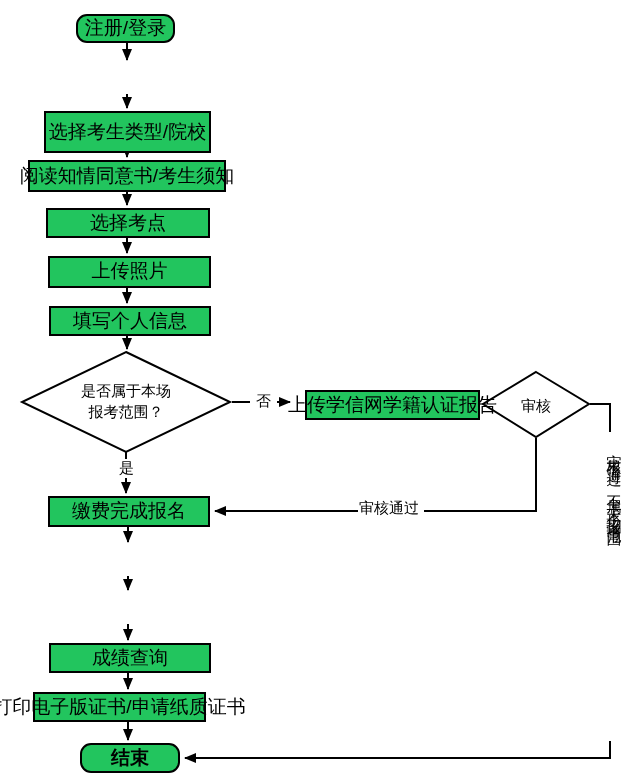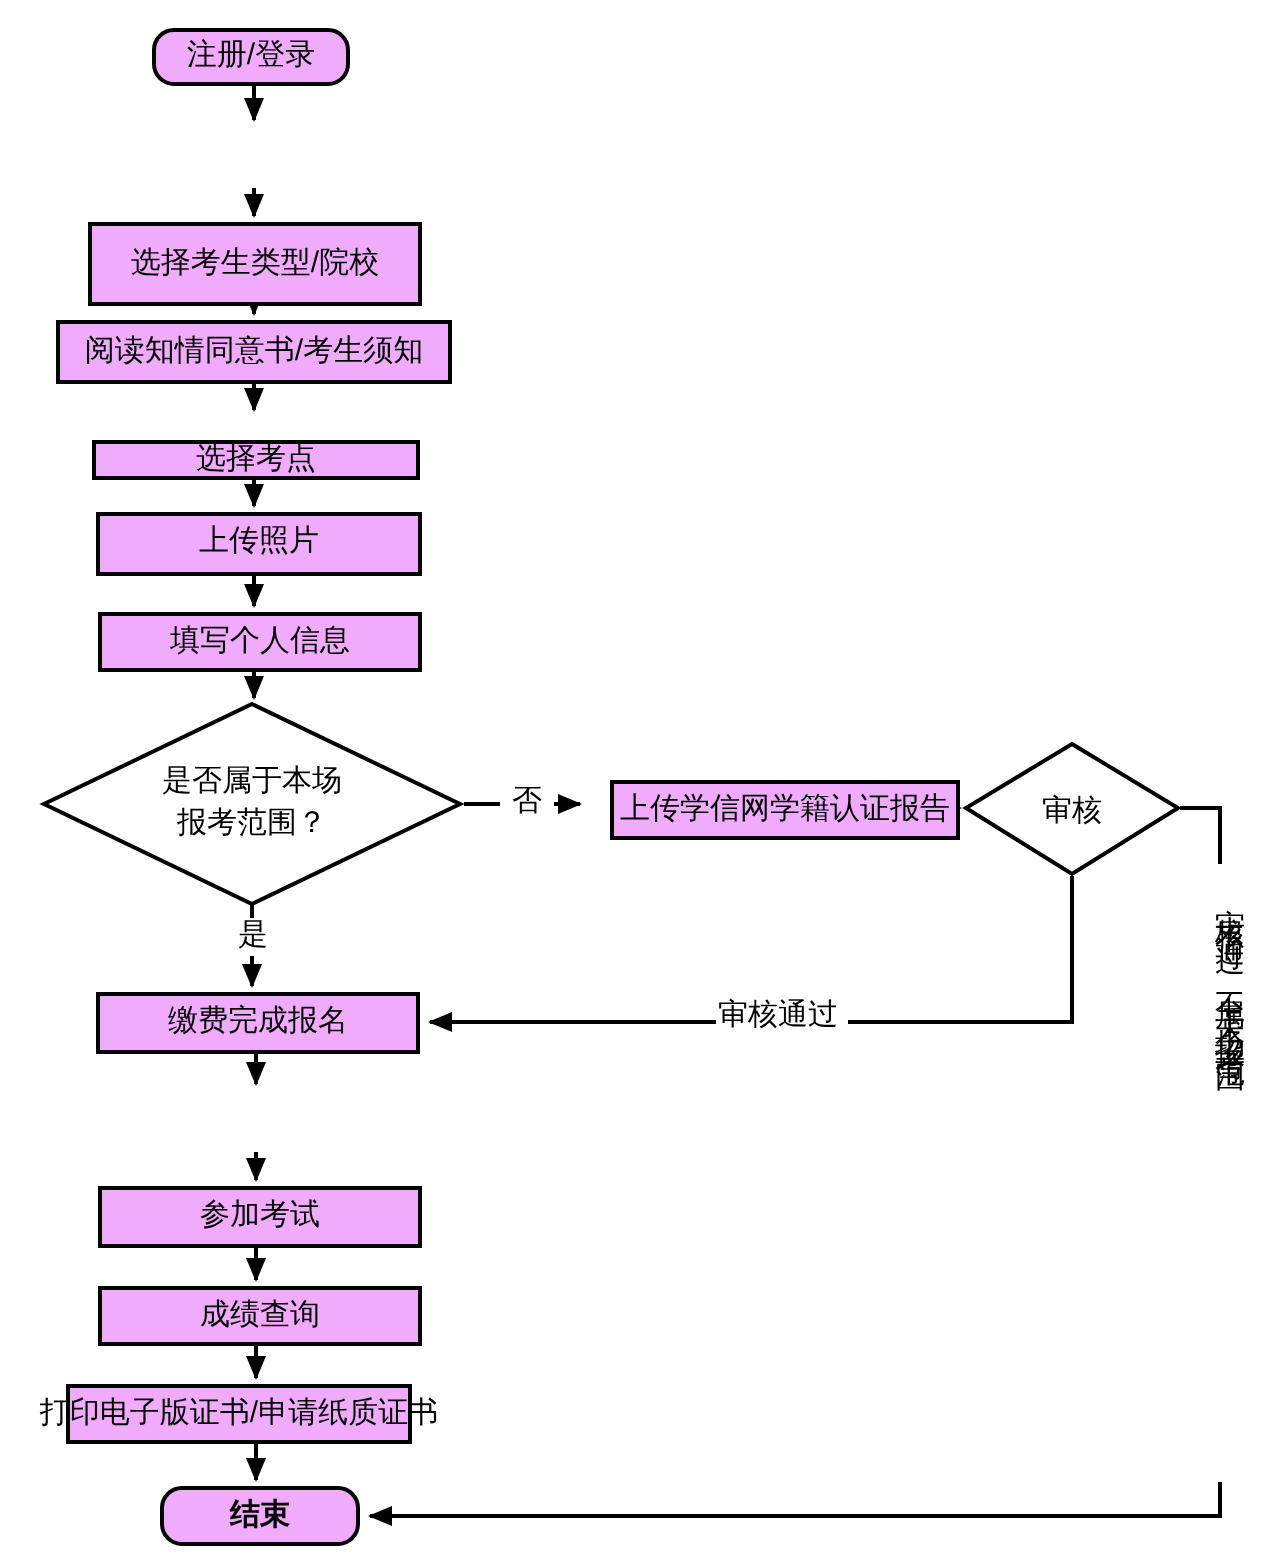--- a/index.html
+++ b/index.html
@@ -18,25 +18,25 @@
   }
   .connectors {
     position: absolute;
     left: 0; top: 0;
     width: 639px; height: 783px;
   }
   .node {
     position: absolute;
     box-sizing: border-box;
     border: 2px solid #000;
-    background: #f0abfc;
+    background: #22c55e;
     display: flex;
     align-items: center;
     justify-content: center;
-    font-size: 15px;
+    font-size: 19px;
     line-height: 1.1;
     white-space: nowrap;
     text-align: center;
   }
   .rounded { border-radius: 11px; }
   .edge-label {
     position: absolute;
     font-size: 15px;
     text-align: center;
     background: #fff;
@@ -106,32 +106,31 @@
     </g>
   </svg>
 
   <div class="node rounded" style="left:76px; top:14px; width:99px; height:29px;">注册/登录</div>
 
 
   <div class="node" style="left:44px; top:111px; width:167px; height:42px;">选择考生类型/院校</div>
 
   <div class="node" style="left:28px; top:160px; width:198px; height:32px;">阅读知情同意书/考生须知</div>
 
-  <div class="node" style="left:46px; top:220px; width:164px; height:20px;">选择考点</div>
+  <div class="node" style="left:46px; top:208px; width:164px; height:30px;">选择考点</div>
 
   <div class="node" style="left:48px; top:256px; width:163px; height:32px;font-family:Liberation Mono, monospace;">上传照片</div>
 
   <div class="node" style="left:49px; top:306px; width:162px; height:30px;">填写个人信息</div>
 
   <div class="node" style="left:305px; top:390px; width:175px; height:30px;text-align:right;">上传学信网学籍认证报告</div>
 
   <div class="node" style="left:48px; top:496px; width:162px; height:31px;">缴费完成报名</div>
 
 
-  <div class="node" style="left:49px; top:593px; width:162px; height:31px;">参加考试</div>
 
   <div class="node" style="left:49px; top:643px; width:162px; height:30px;">成绩查询</div>
 
   <div class="node" style="left:33px; top:692px; width:173px; height:30px;">打印电子版证书/申请纸质证书</div>
 
   <div class="node rounded" style="left:80px; top:743px; width:100px; height:30px;font-weight:bold;">结束</div>
 
   <div class="diamond-label" style="left:40px; top:380px; width:172px;">
     <div>是否属于本场</div>
     <div>报考范围？</div>

